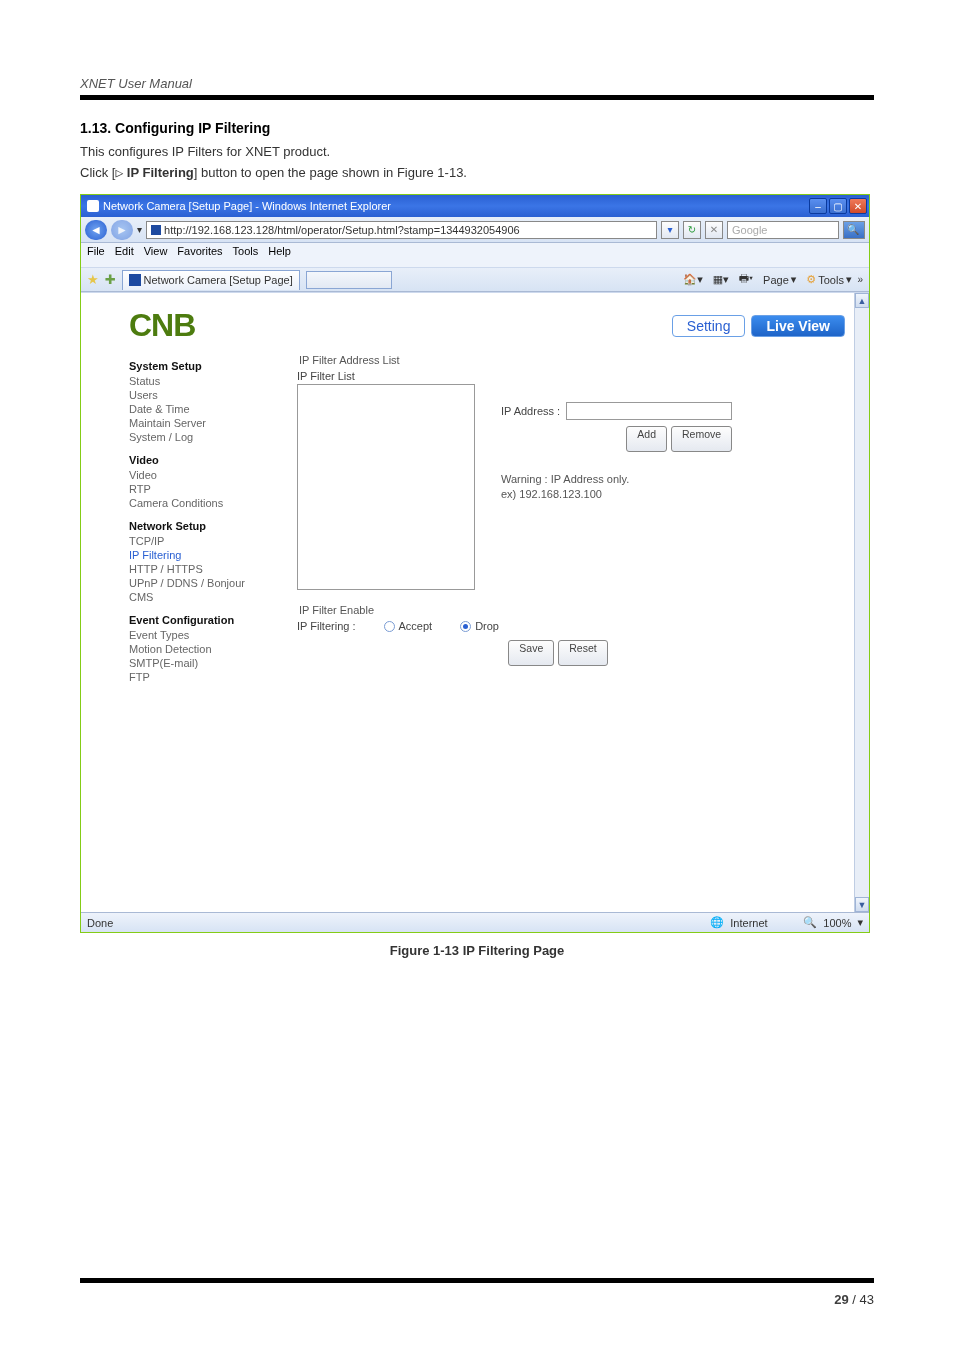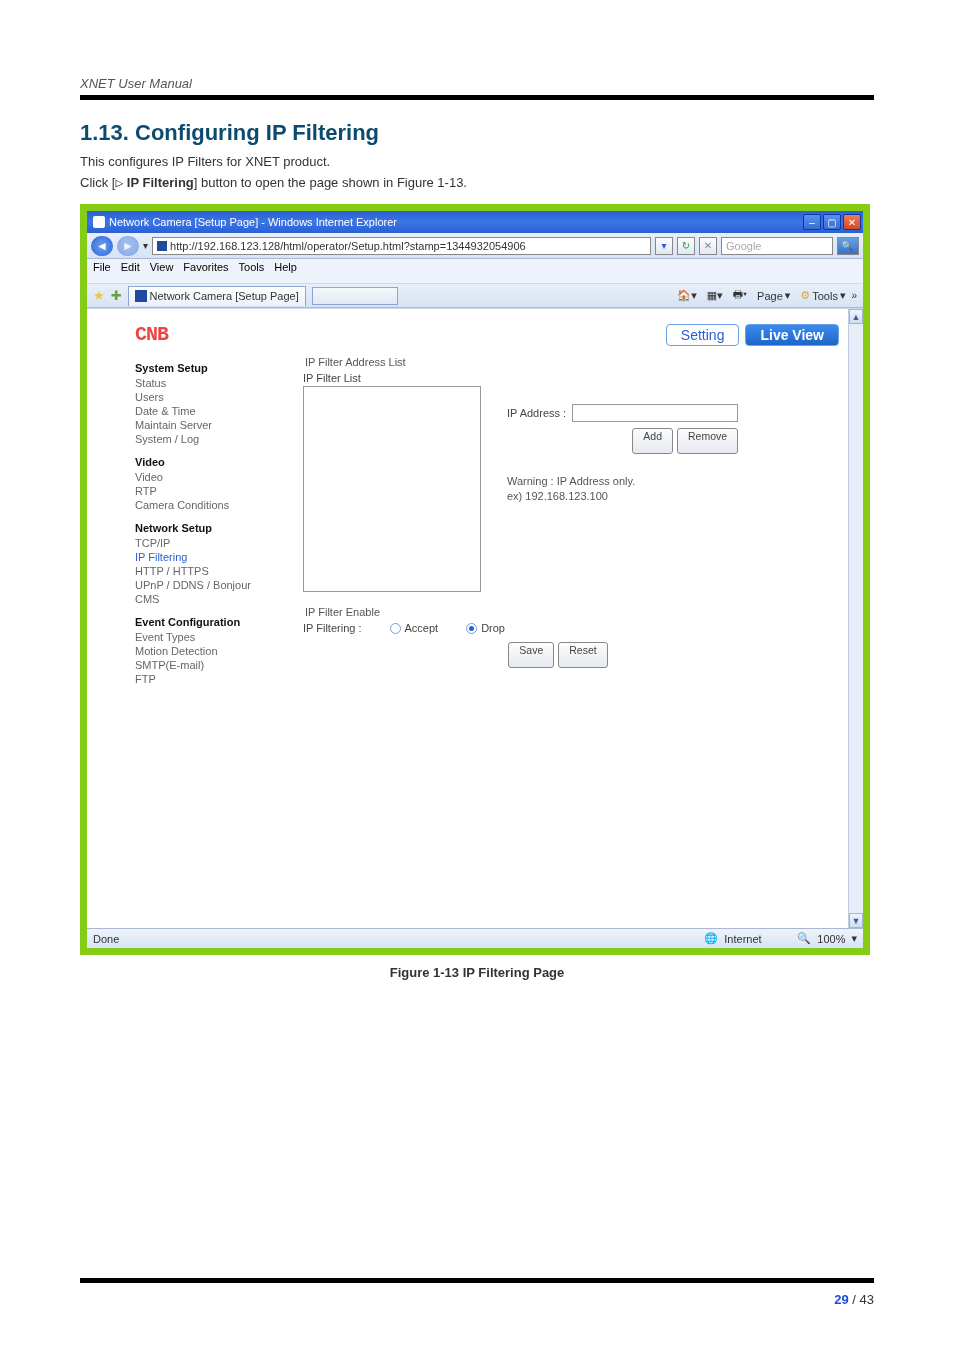--- a/index.html
+++ b/index.html
@@ -20,36 +20,36 @@
     color: #555;
     margin-bottom: 4px;
   }
   .thick-rule {
     height: 5px;
     background: #000;
     margin-bottom: 20px;
   }
   .section-title {
     font-weight: bold;
-    font-size: 22px;
-    color: #0c4a6e;
+    font-size: 14px;
+    color: #000000;
     margin-bottom: 8px;
     font-family: Arial, sans-serif;
   }
   .body-text {
     font-size: 13px;
     color: #333;
     margin-bottom: 6px;
   }
   .body-text .tri { font-family: monospace; }
   .body-text strong { font-weight: bold; }
   
   .browser {
     margin-top: 14px;
-    border: 7px solid #84cc16;
+    border: 1px solid #84cc16;
     background: #fff;
     width: 790px;
   }
   .titlebar {
     height: 22px;
     background: linear-gradient(#2a60d2, #3b75e6 50%, #2a60d2);
     display: flex;
     align-items: center;
     justify-content: space-between;
     padding: 0 2px 0 6px;
@@ -91,22 +91,22 @@
   .tab-blank { width:86px; height:18px; border:1px solid #8aa6d4; background:linear-gradient(#f4f7fc,#e2e9f4);}
   .tool-right { display:flex; align-items:center; gap:2px; color:#333;}
   .tool-right .tbtn { height:18px; padding:0 4px; display:flex; align-items:center; gap:2px; }
   .content-area {
     height: 620px; background:#fff; position:relative; overflow:hidden;
     border-top:1px solid #cdd9ed;
     padding: 14px 20px 14px 14px;
   }
   .brandrow { display:flex; justify-content:space-between; align-items:center; padding:0 4px 10px 34px;}
   .logo {
-    font-family: Liberation Mono, monospace;
-    font-weight:900; font-size:20px; color:#ef4444; letter-spacing:-1px;
+    font-family: Liberation Sans, sans-serif;
+    font-weight:900; font-size:32px; color:#4d7c0f; letter-spacing:-1px;
     display:flex; align-items:center;
   }
   .brandbtns { display:flex; gap:6px; }
   .pillbtn { height:22px; padding:2px 14px; border-radius:4px; border:1px solid #6aa0e6; font-size:14px; display:flex; align-items:center; background:#fff; color:#2a60d2;}
   .pillbtn.primary { background:linear-gradient(#3b8cee,#1e64c8); color:#fff; font-weight:bold;}
   .cols { display:flex; gap:18px; padding-left:34px;}
   .sidebar { width:150px; font-size:11px; }
   .sb-head { font-weight:bold; color:#111; margin:6px 0 2px 0;}
   .sb-item { color:#666; padding:1px 0;}
   .sb-item.active { color:#2a60d2;}
@@ -135,21 +135,21 @@
   .statusright { display:flex; align-items:center; gap:6px;}
   .figure-caption {
     text-align:center; font-weight:bold; font-size:13px; margin-top:10px;
   }
   .footer-rule {
     position:absolute; left:80px; right:80px; bottom:68px; height:5px; background:#000;
   }
   .pageno {
     position:absolute; right:80px; bottom:44px; font-size:13px;
   }
-  .pageno .cur { color:#1d4ed8; font-weight:bold;}
+  .pageno .cur { color:#404040; font-weight:bold;}
 </style>
 </head>
 <body>
 
 <div class="page-pad">
   <div class="running-head">XNET User Manual</div>
   <div class="thick-rule"></div>
 
   <div class="section-title">1.13. Configuring IP Filtering</div>
   <div class="body-text">This configures IP Filters for XNET product.</div>

